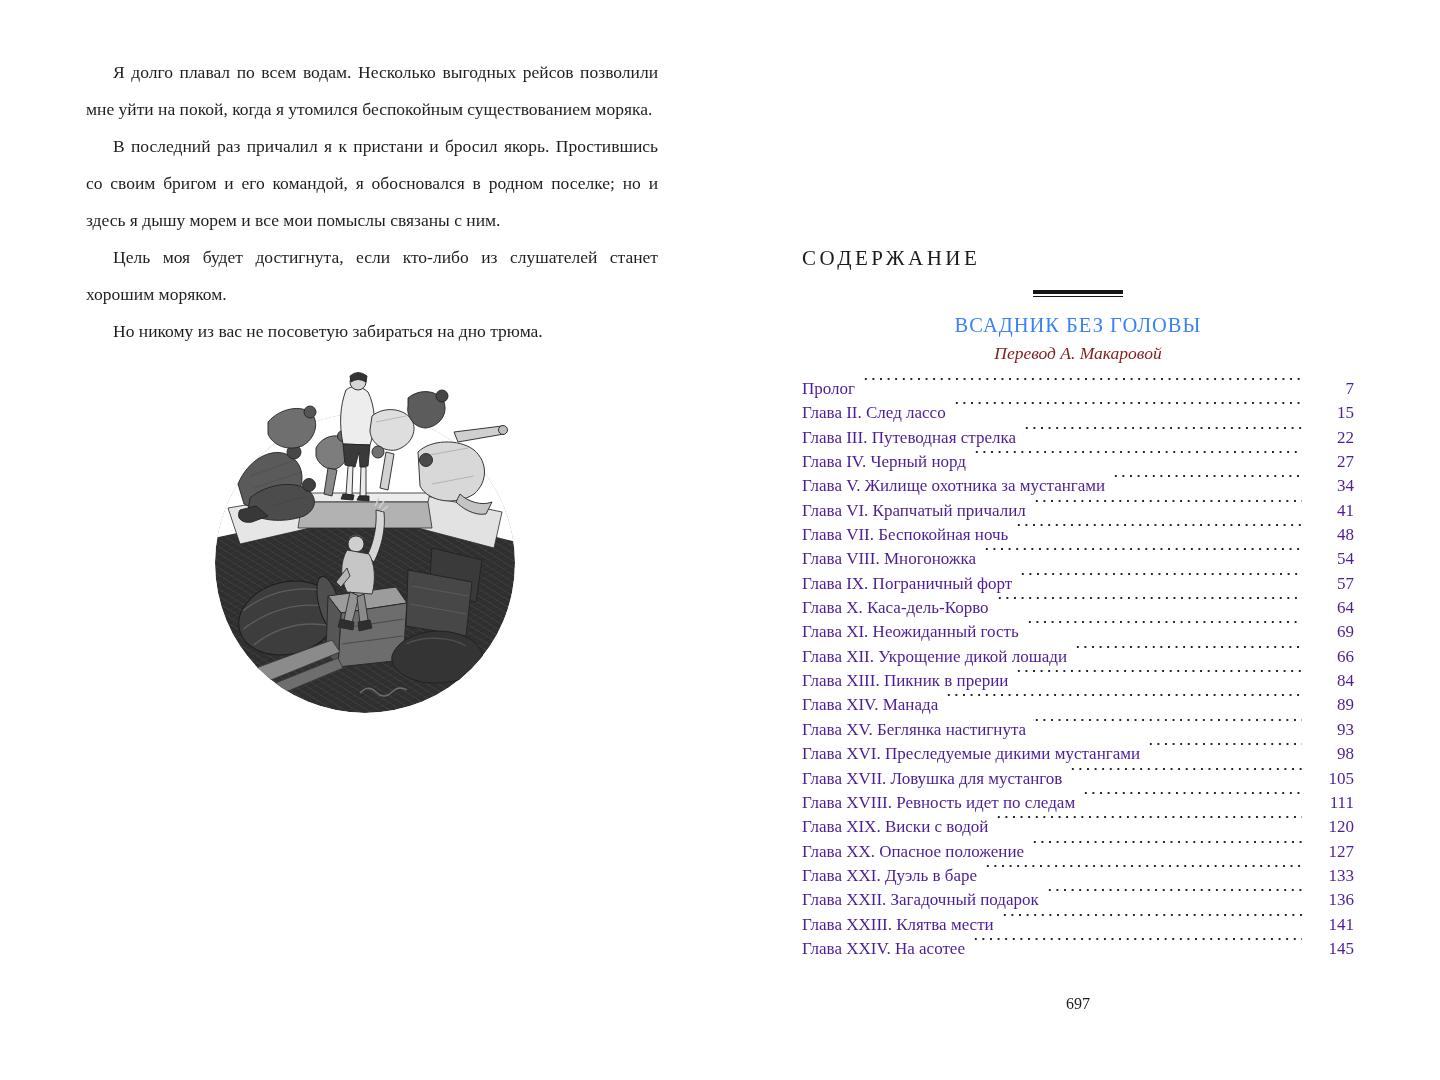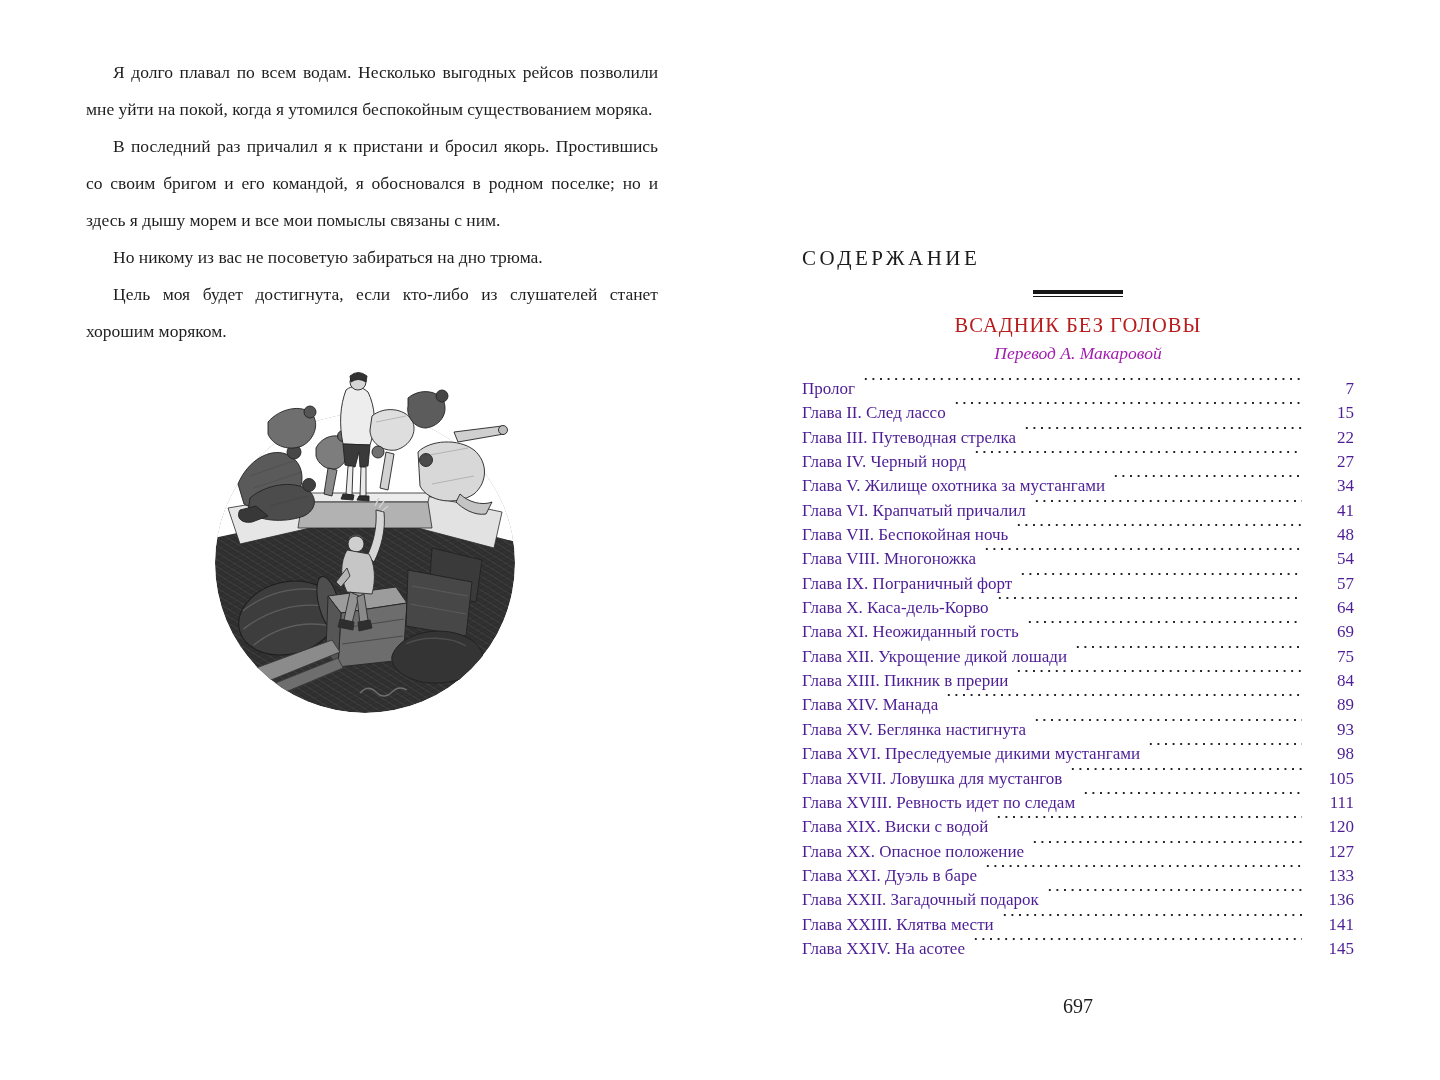--- a/index.html
+++ b/index.html
@@ -18,54 +18,54 @@
   .toc-heading{
     position:absolute;left:802px;top:246px;width:552px;margin:0;
     text-align:left;font-size:21px;font-weight:normal;letter-spacing:3.5px;color:#1b1b1b;
   }
   .heading-rule{position:absolute;left:802px;top:283px;width:552px;text-align:center;}
   .heading-rule .bars{display:inline-block;width:90px;}
   .heading-rule .thick{display:block;height:3.5px;background:#161616;}
   .heading-rule .thin{display:block;height:1.2px;background:#161616;margin-top:2.2px;}
   .book-title{
     position:absolute;left:802px;top:314px;width:552px;margin:0;
-    text-align:center;font-size:20.5px;font-weight:normal;letter-spacing:1px;color:#b91c1c;
+    text-align:center;font-size:20.5px;font-weight:normal;letter-spacing:1px;color:#3b82f6;
   }
   .translator{
     position:absolute;left:802px;top:343px;width:552px;
-    text-align:center;font-style:italic;font-size:17.5px;color:#a21caf;
+    text-align:center;font-style:italic;font-size:17.5px;color:#7f1d1d;
   }
   .toc{position:absolute;left:802px;top:377px;width:552px;}
   .toc-row{
     display:flex;align-items:center;
     height:24.35px;line-height:24.35px;font-size:17px;color:#4c1d95;white-space:nowrap;
   }
   .toc-title{flex:0 0 auto;}
   .toc-leader{
     flex:1 1 auto;height:4px;margin:0 8px 0 7px;align-self:baseline;
     background-image:radial-gradient(circle,#242424 1.25px,rgba(0,0,0,0) 1.45px);
     background-size:7.6px 4px;background-repeat:repeat-x;background-position:0 bottom;
   }
   .toc-page{flex:0 0 auto;width:44px;text-align:right;}
   .folio{
     position:absolute;left:802px;top:995px;width:552px;
-    text-align:center;font-size:20px;color:#1e1e1e;
+    text-align:center;font-size:16px;color:#1e1e1e;
   }
 </style>
 </head>
 <body>
 
 <div class="spread">
 
   <section>
     <div class="text-block">
       <p>Я долго плавал по всем водам. Несколько выгодных рейсов позволили мне уйти на покой, когда я утомился беспокойным существованием моряка.</p>
       <p>В последний раз причалил я к пристани и бросил якорь. Простившись со своим бригом и его командой, я обосновался в родном поселке; но и здесь я дышу морем и все мои помыслы связаны с ним.</p>
+      <p>Цель моя будет достигнута, если кто-либо из слушателей станет хорошим моряком.</p>
       <p>Но никому из вас не посоветую забираться на дно трюма.</p>
-      <p>Цель моя будет достигнута, если кто-либо из слушателей станет хорошим моряком.</p>
     </div>
 
     <figure class="illustration">
       <svg viewBox="0 0 308 360" xmlns="http://www.w3.org/2000/svg">
         <defs>
           <pattern id="hatchDark" width="6" height="6" patternUnits="userSpaceOnUse" patternTransform="rotate(32)">
             <rect width="6" height="6" fill="#2d2d2d"></rect>
             <line x1="0" y1="1" x2="6" y2="1" stroke="#454545" stroke-width="1.1"></line>
             <line x1="0" y1="4" x2="6" y2="4" stroke="#383838" stroke-width="0.8"></line>
           </pattern>
@@ -253,21 +253,21 @@
 
   <div class="toc-row">
     <span class="toc-title">Глава XI. Неожиданный гость</span>
     <span class="toc-leader"></span>
     <span class="toc-page">69</span>
   </div>
 
   <div class="toc-row">
     <span class="toc-title">Глава XII. Укрощение дикой лошади</span>
     <span class="toc-leader"></span>
-    <span class="toc-page">75</span>
+    <span class="toc-page">66</span>
   </div>
 
   <div class="toc-row">
     <span class="toc-title">Глава XIII. Пикник в прерии</span>
     <span class="toc-leader"></span>
     <span class="toc-page">84</span>
   </div>
 
   <div class="toc-row">
     <span class="toc-title">Глава XIV. Манада</span>

